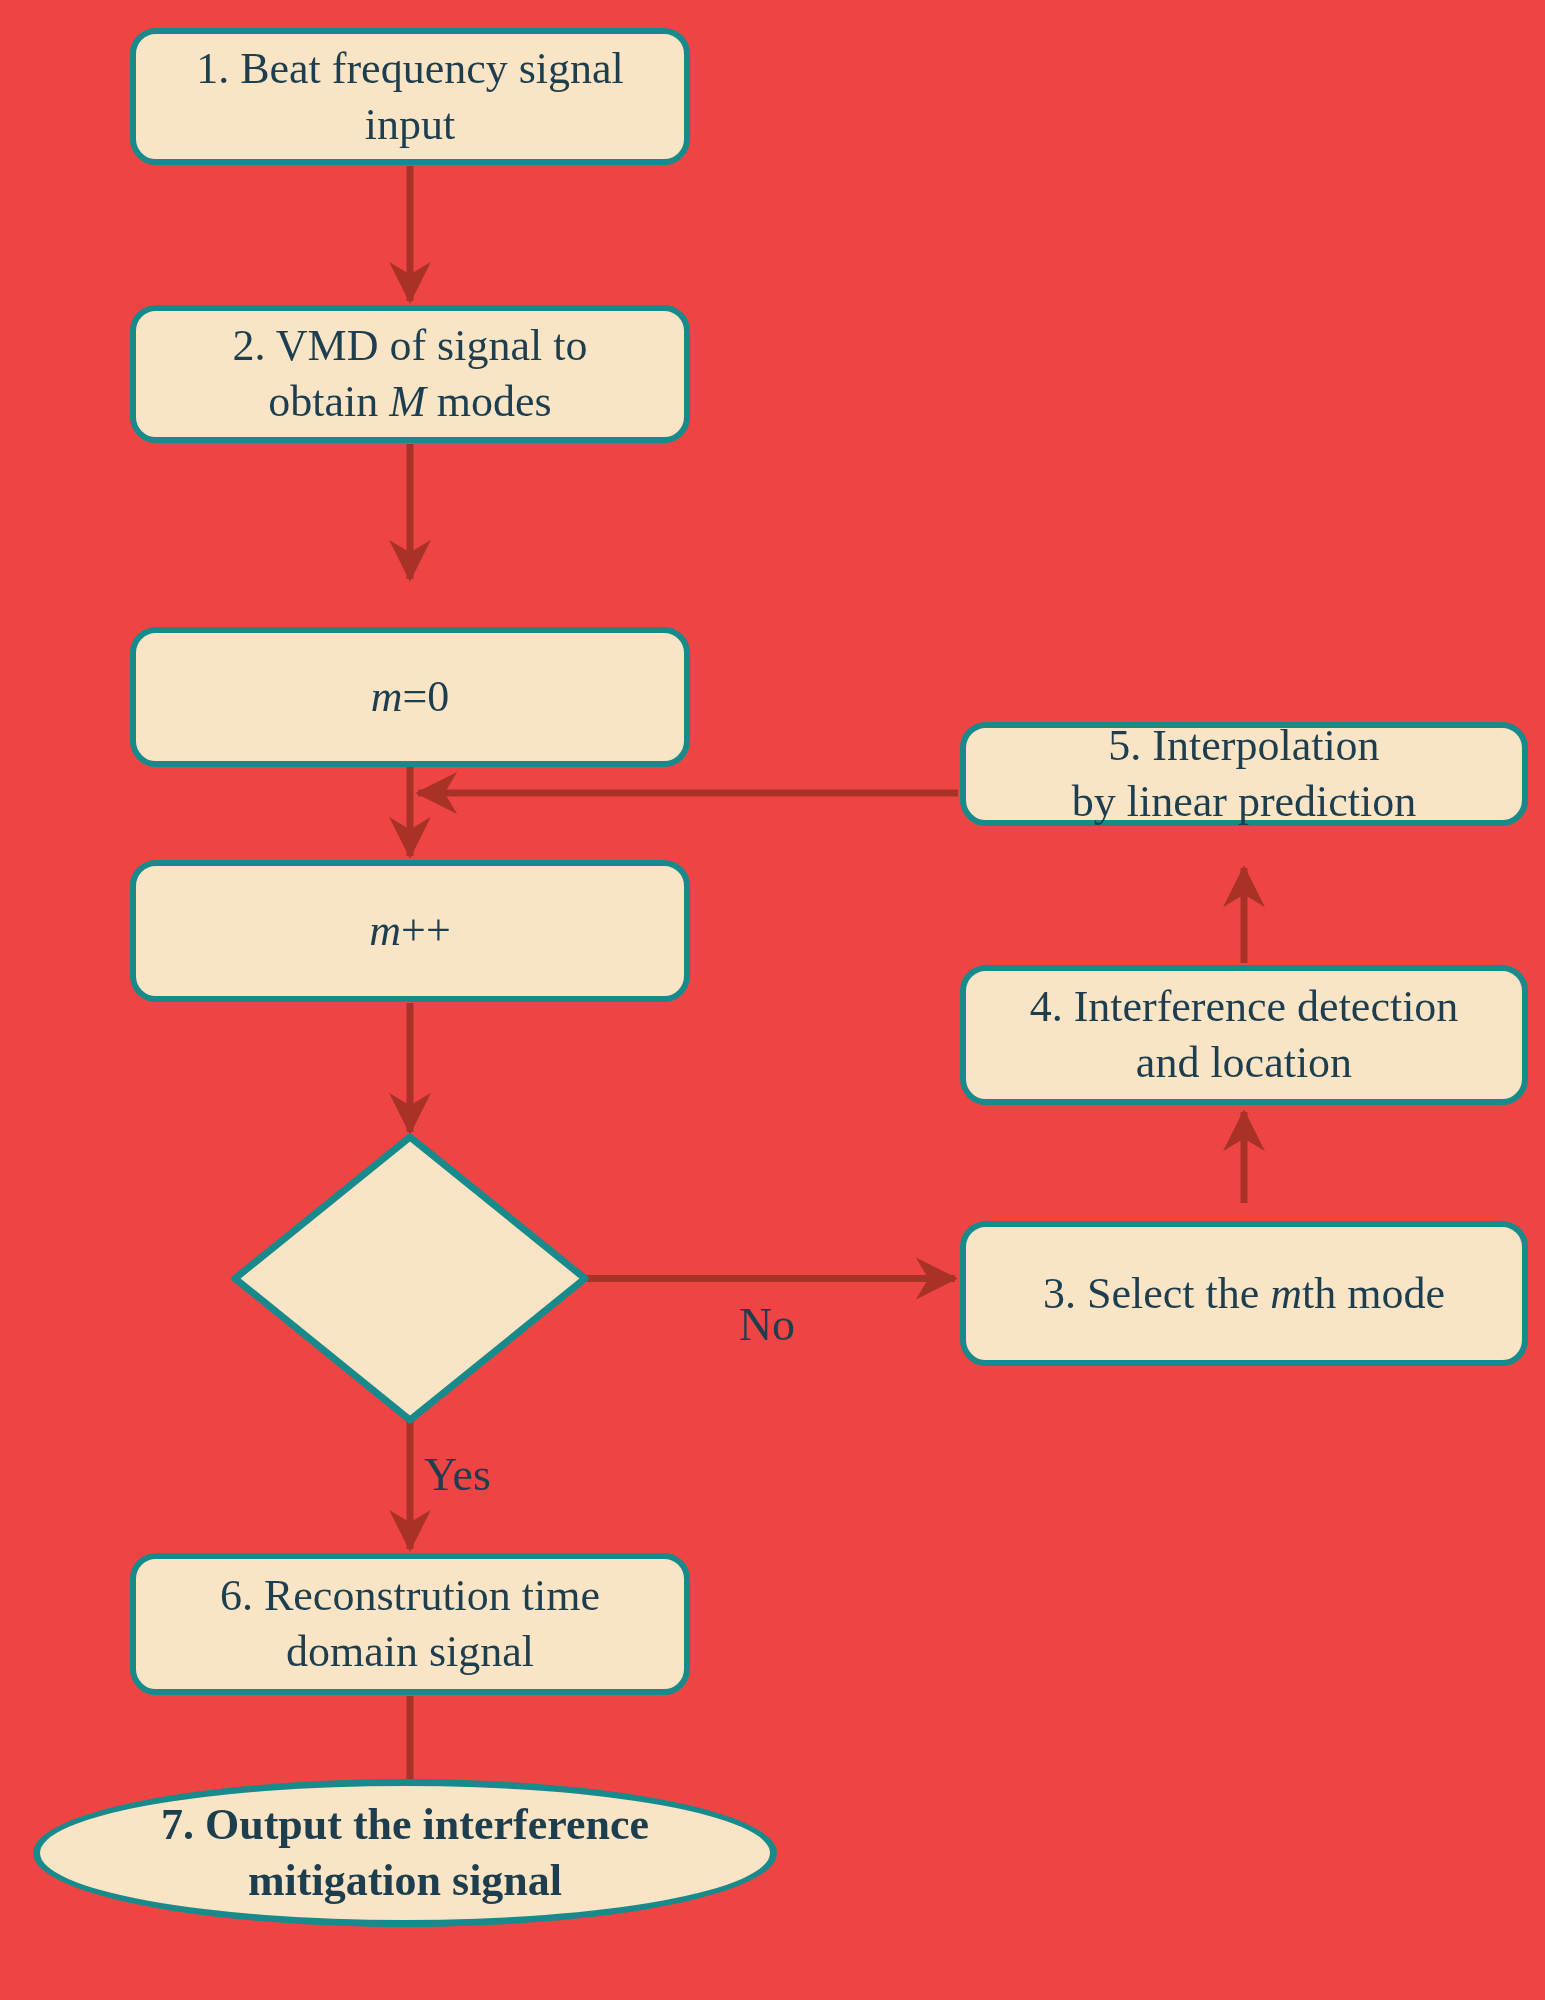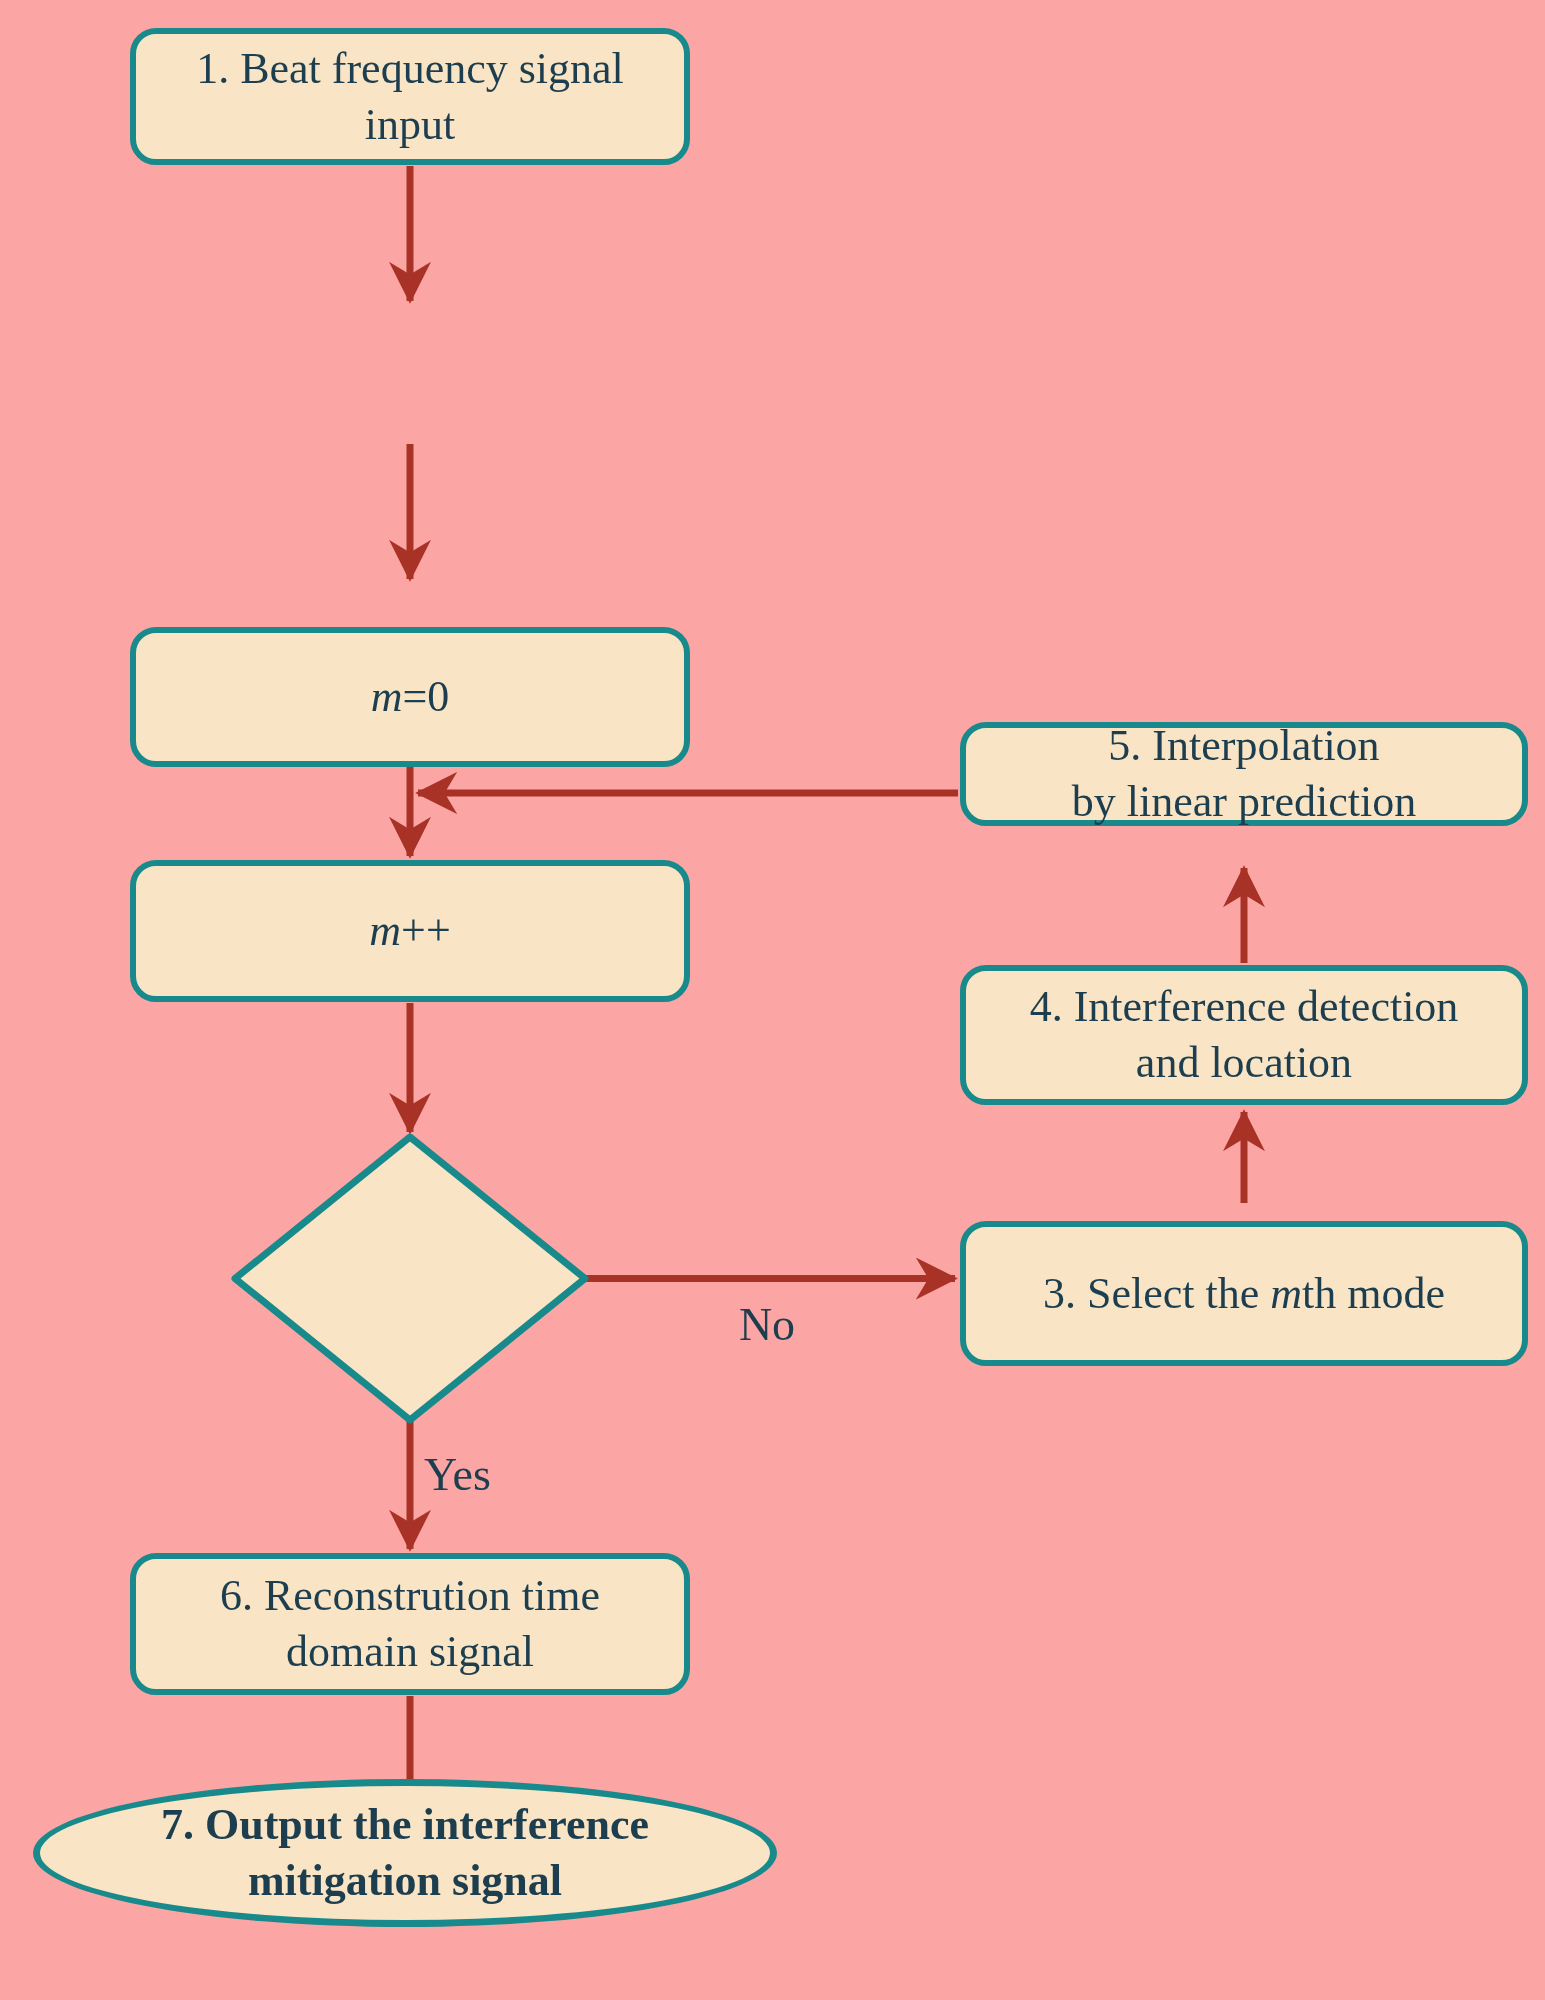--- a/index.html
+++ b/index.html
@@ -1,21 +1,21 @@
 <!DOCTYPE html>
 <html style="--node-fill: #F9E5C5; --node-border: #198A8B; --arrow: #A93226; --text: #1D3E4F;"><head>
 <meta charset="utf-8">
 <style>
   * { box-sizing: border-box; }
   html, body { margin: 0; padding: 0; background: #ffffff; }
   .canvas {
     position: relative;
     width: 1545px;
     height: 2000px;
-    background: #fca5a5;
+    background: #ef4444;
     font-family: "Liberation Serif", serif;
     color: var(--text, #1D3E4F);
     overflow: hidden;
   }
   .arrows {
     position: absolute;
     left: 0; top: 0;
     width: 1545px; height: 2000px;
   }
   .arrow {
@@ -85,20 +85,23 @@
     <path class="arrow" d="M410 1421 V1549" marker-end="url(#ah)"></path>
     <path class="arrow" d="M410 1696 V1827" marker-end="url(#ah)"></path>
 
     <polygon class="diamond-shape" points="410,1137 585,1278.5 410,1420 235,1278.5"></polygon>
   </svg>
 
   <div class="node" style="left:130px; top:28px; width:560px; height:137px;">
       <span>1. Beat frequency signal<br>input</span>
     </div>
 
+  <div class="node" style="left:130px; top:305px; width:560px; height:138px;">
+      <span>2. VMD of signal to<br>obtain <i>M</i> modes</span>
+    </div>
 
   <div class="node" style="left:130px; top:583px; width:560px; height:140px;margin-top:44px;">
       <span><i>m</i>=0</span>
     </div>
 
   <div class="node" style="left:130px; top:860px; width:560px; height:142px;">
       <span><i>m</i>++</span>
     </div>
 
 

